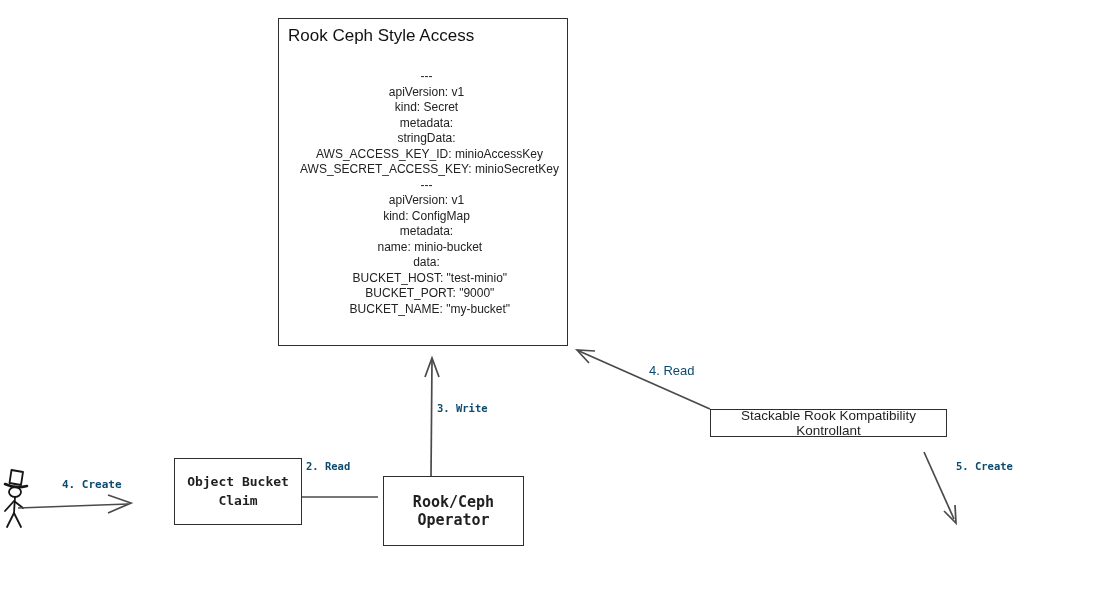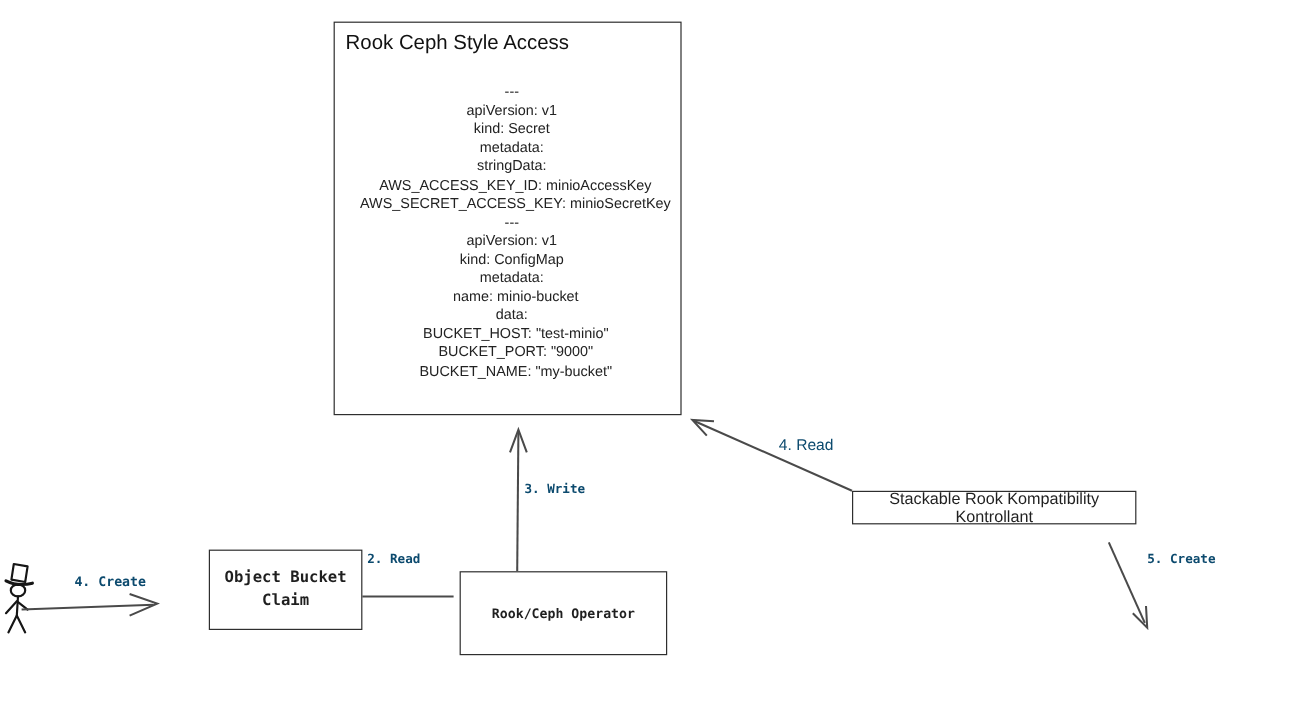--- a/index.html
+++ b/index.html
@@ -41,23 +41,23 @@
   }
   .yaml-line{white-space:pre;}
   .obc-box{
     left:142px;top:458px;width:128px;height:67px;
     font-family:"DejaVu Sans Mono", monospace;
     font-weight:700;font-size:13px;line-height:1.4;
     white-space:pre-line;
     margin-left:32px;
   }
   .operator-box{
-    left:383px;top:476px;width:173px;height:70px;
+    left:383px;top:476px;width:141px;height:70px;
     font-family:"DejaVu Sans Mono", monospace;
-    font-weight:600;font-size:11px;
+    font-weight:600;font-size:15px;
   }
   .kontrollant-box{
     left:710px;top:409px;width:237px;height:28px;
     font-size:13.5px;
     font-family:"Liberation Sans", sans-serif;
   }
   .s3-box{
     left:938px;top:530px;width:149px;height:57px;
     font-family:"DejaVu Sans Mono", monospace;
     font-weight:600;font-size:10.5px;

